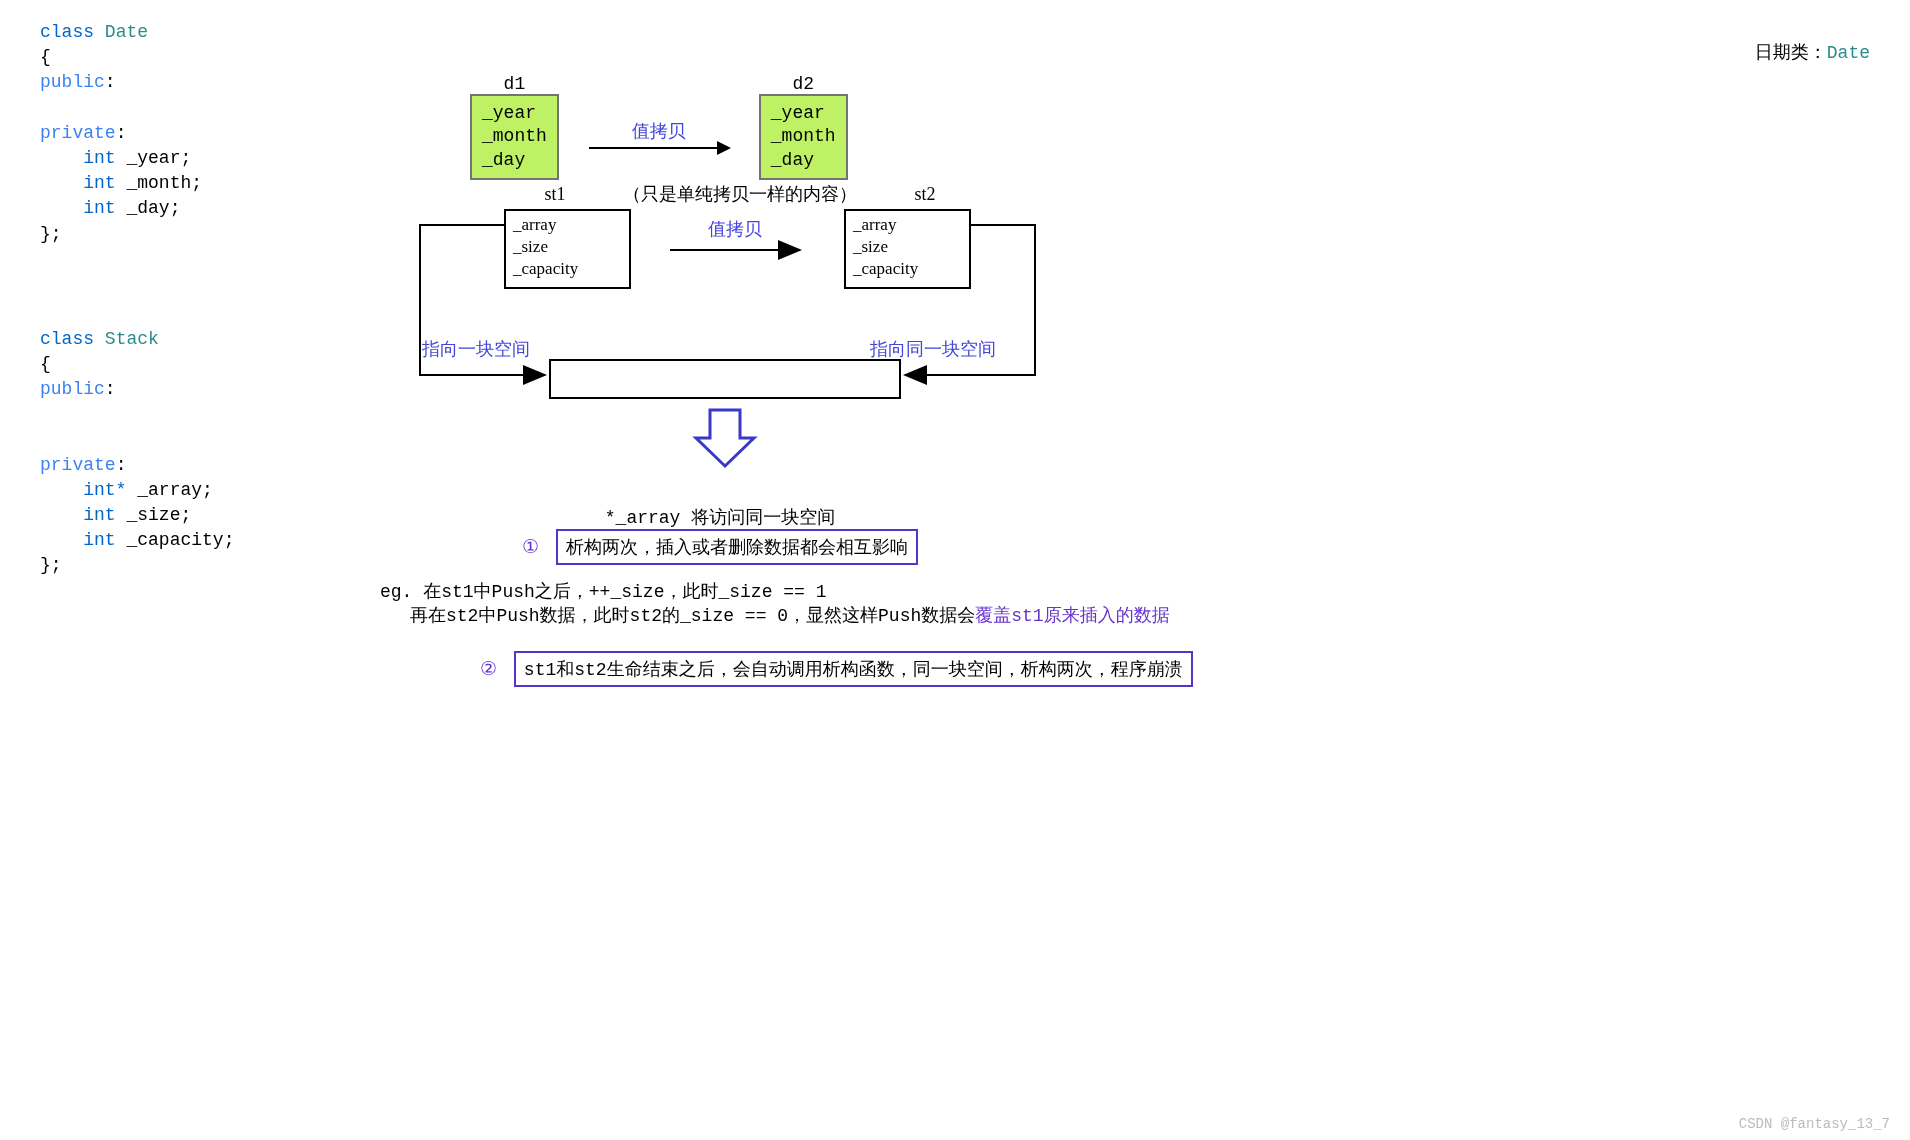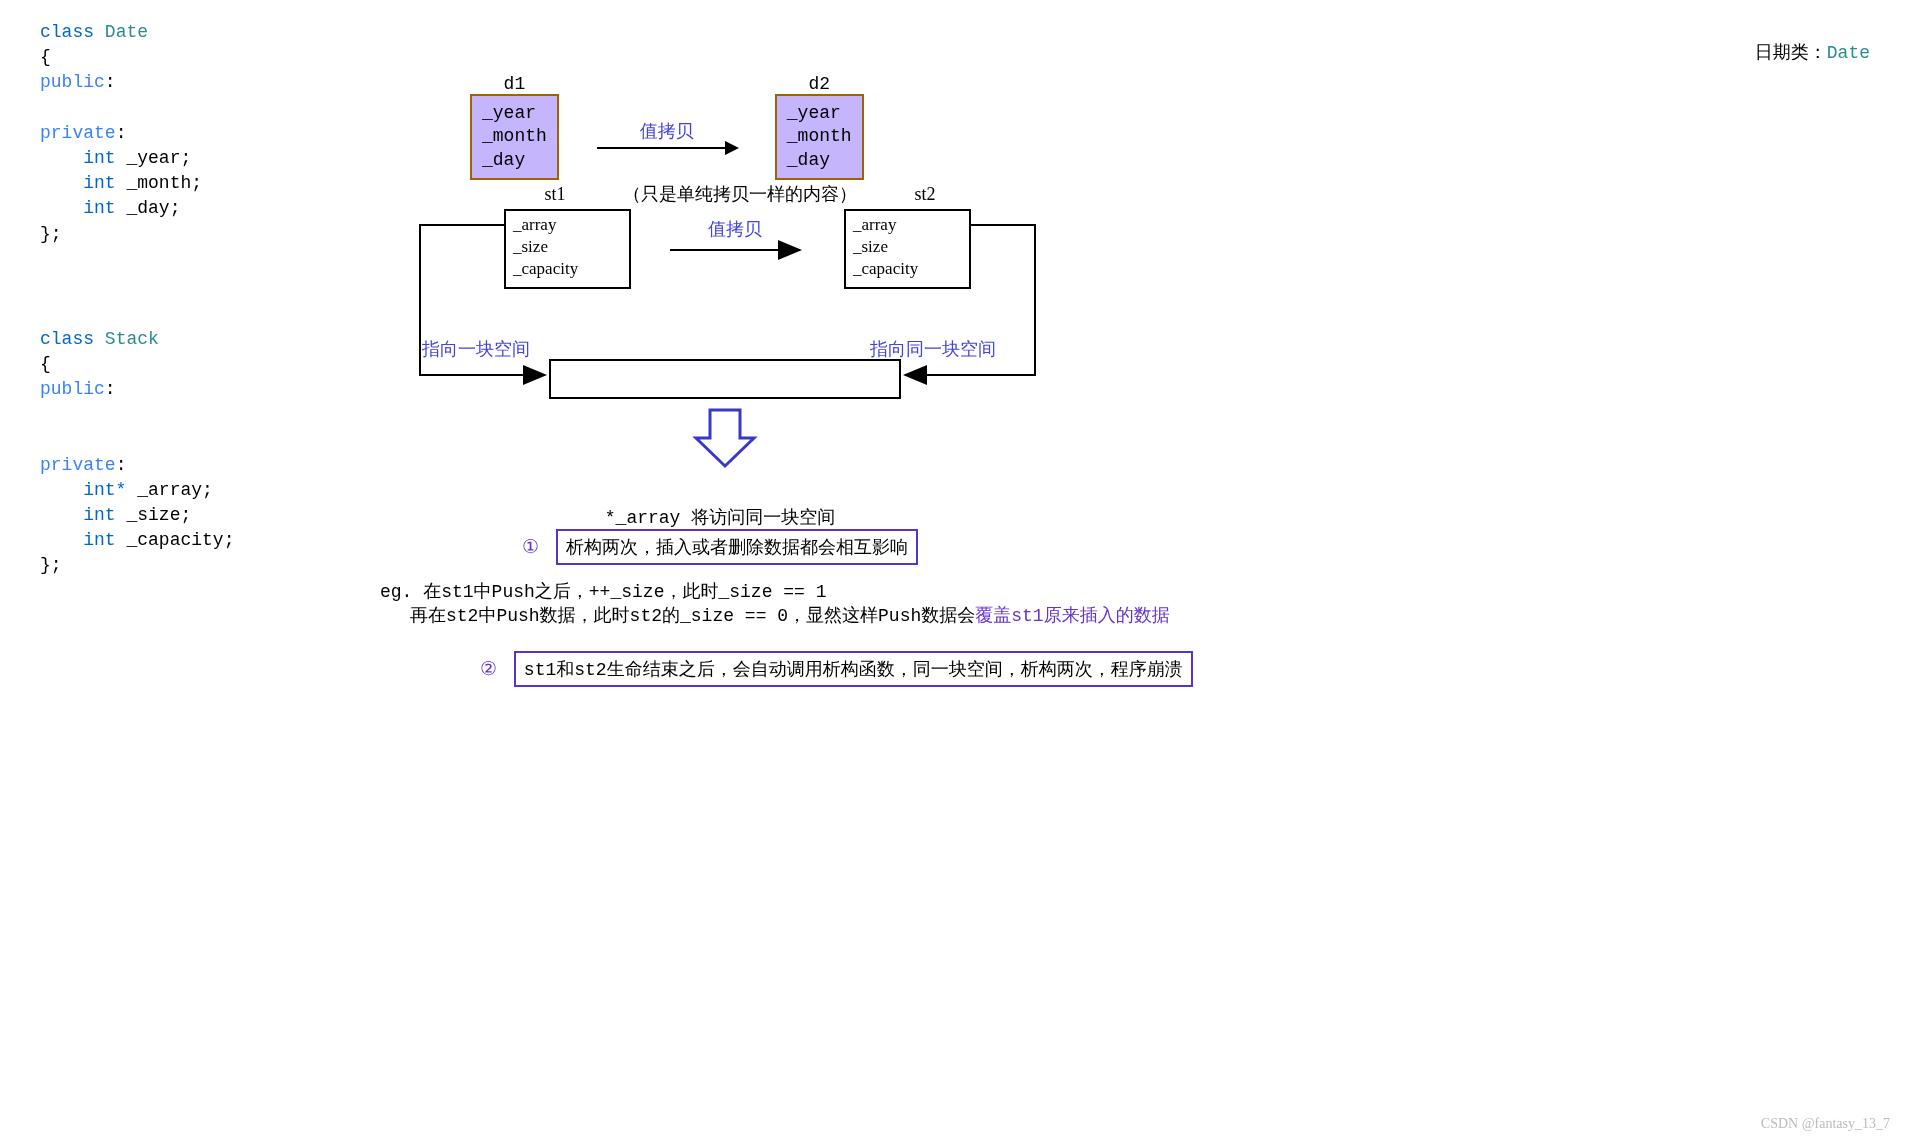--- a/index.html
+++ b/index.html
@@ -19,24 +19,24 @@
   .code-block { white-space: pre; line-height: 1.4; margin-bottom: 80px; }
   .kw-class { color: #0066cc; }
   .kw-access { color: #3b82f6; }
   .kw-type { color: #0066cc; }
   .name { color: #2d8b8b; }
   .txt-teal { color: #2d8b8b; }
   .txt-blue { color: #4444dd; }
   .txt-purple { color: #6633cc; }
   .heading { margin: 20px 0 10px 8px; text-align: right; }
   .box {
-    border: 2px solid #a16207;
+    border: 2px solid #737373;
     padding: 6px 10px;
     line-height: 1.3;
-    background: #c4b5fd;
+    background: #bef264;
     display: inline-block;
   }
   .center-label { text-align: center; }
   .arrow-line {
     height: 2px;
     background: #000;
     position: relative;
   }
   .arrow-line::after {
     content: "";
@@ -57,21 +57,21 @@
     color: #6633cc;
     font-size: 19px;
     margin-right: 6px;
   }
   .watermark {
     position: absolute;
     bottom: 8px;
     right: 20px;
     font-size: 14px;
     color: #bbb;
-    font-family: Liberation Serif, serif;
+    font-family: Liberation Mono, monospace;
   }
   svg { overflow: visible; }
 </style>
 </head>
 <body>
 
 <div class="container">
 
   <div class="left-col">
     <div class="code-block"><span class="kw-class">class</span> <span class="name">Date</span>
@@ -95,21 +95,21 @@
     <span class="kw-type">int</span> <span>_capacity;</span>
 <span>};</span></div>
   </div>
 
   <div class="right-col">
 
     <div class="heading">
       <span>日期类：</span><span class="txt-teal">Date</span>
     </div>
 
-    <div style="display:flex;align-items:flex-start;gap:8px;margin-left:130px;">
+    <div style="display:flex;align-items:flex-start;gap:0;margin-left:130px;">
       <div>
         <div class="center-label">d1</div>
         <div class="box" style="white-space:pre">_year
 _month
 _day</div>
       </div>
       <div style="width:200px;position:relative;padding-top:45px;">
         <div class="txt-blue" style="text-align:center;margin-bottom:4px">值拷贝</div>
         <div class="arrow-line" style="width:140px;margin:0 auto;"></div>
       </div>

